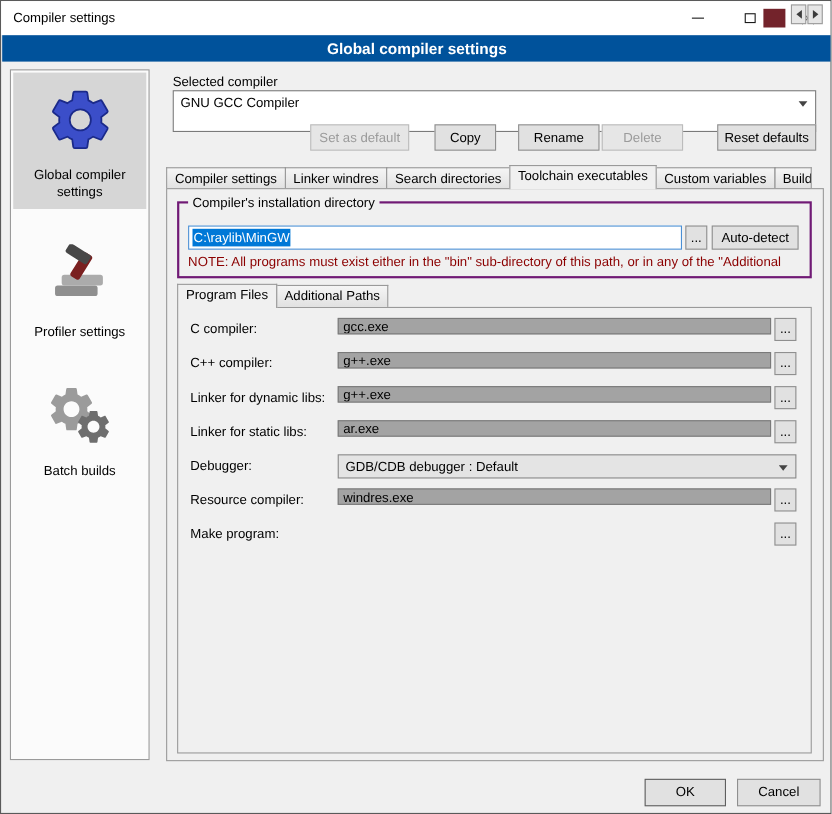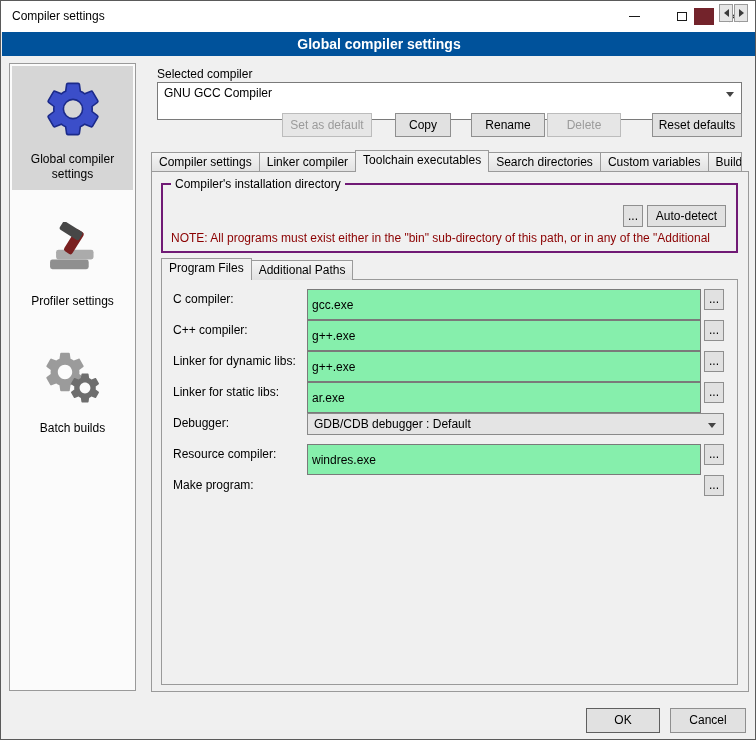--- a/index.html
+++ b/index.html
@@ -55,21 +55,21 @@
   .combo {
     position:absolute; background:#ffffff; border:1px solid #7a7a7a;
     line-height:21px; padding-left:6px; cursor:default;
   }
   .combo .chev {
     position:absolute; right:7px; top:9px; width:0; height:0;
     border-left:4px solid transparent; border-right:4px solid transparent; border-top:5px solid #444;
   }
   .combo.gray { background:#e4e4e4; border-color:#8a8a8a; }
   .tinput {
-    position:absolute; height:31px; background:#86efac; border:1px solid #7a7a7a;
+    position:absolute; height:15px; background:#a3a3a3; border:1px solid #7a7a7a;
     font-family:"Liberation Sans", sans-serif; font-size:12px; padding:0 4px; color:#000;
   }
   .browse { position:absolute; width:20px; height:21px; line-height:19px; }
   
   .tabstrip { position:absolute; display:flex; align-items:flex-end; height:22px; }
   .tab {
     height:20px; line-height:19px; padding:0 7px; white-space:nowrap;
     border:1px solid #9a9a9a; border-bottom:none; margin-right:-1px;
     background:linear-gradient(#f5f5f5,#e1e1e1); font-size:12px; cursor:default; z-index:1;
   }
@@ -167,43 +167,46 @@
   </div>
 
   <div class="btn disabled" style="left:281px; top:112px; width:90px;">Set as default</div>
   <div class="btn" style="left:394px; top:112px; width:56px;">Copy</div>
   <div class="btn" style="left:470px; top:112px; width:74px;">Rename</div>
   <div class="btn disabled" style="left:546px; top:112px; width:74px;">Delete</div>
   <div class="btn" style="left:651px; top:112px; width:90px;">Reset defaults</div>
 
   <div class="tabstrip" style="left:150px; top:149px; width:598px;">
     <div class="tab">Compiler settings</div>
-    <div class="tab">Linker compiler</div>
+    <div class="tab">Linker windres</div>
+    <div class="tab">Search directories</div>
     <div class="tab active">Toolchain executables</div>
-    <div class="tab">Search directories</div>
     <div class="tab">Custom variables</div>
     <div class="tab clipped">Build</div>
   </div>
   <div class="tab-arrow" style="left:718px;">
       <div class="tri-left"></div>
     </div>
   <div class="tab-arrow" style="left:733px;">
       <div class="tri-right"></div>
     </div>
 
   <div class="panel" style="left:150px; top:170px; width:598px; height:521px;"></div>
 
   <div class="groupbox" style="left:160px; top:182px; width:577px; height:70px; z-index:4;">
     <span class="legend">Compiler's installation directory</span>
+  </div>
+  <div class="pathinput" style="left:170px; top:204px; width:449px; z-index:5;">
+    <span class="sel">C:\raylib\MinGW</span>
   </div>
   <div class="btn browse" style="left:622px; top:204px; height:22px; line-height:20px; z-index:5;">...</div>
   <div class="btn" style="left:646px; top:204px; width:79px; height:22px; line-height:20px; z-index:5;">Auto-detect</div>
   <div class="note" style="left:170px; top:230px; width:567px; z-index:5;">NOTE: All programs must exist either in the "bin" sub-directory of this path, or in any of the "Additional</div>
 
-  <div class="tabstrip" style="left:160px; top:257px; width:400px; z-index:4;">
+  <div class="tabstrip" style="left:160px; top:257px; width:400px; z-index:4;align-items:center;">
     <div class="tab active">Program Files</div>
     <div class="tab">Additional Paths</div>
   </div>
   <div class="panel" style="left:160px; top:278px; width:577px; height:406px; z-index:3;"></div>
 
   <div class="frow" style="top:288px; z-index:5;">
     <span class="flabel">C compiler:</span>
     <input class="tinput" style="left: 306px; width: 394px;" value="gcc.exe">
     <div class="btn browse" style="left:703px; top:0;">...</div>
   </div>

